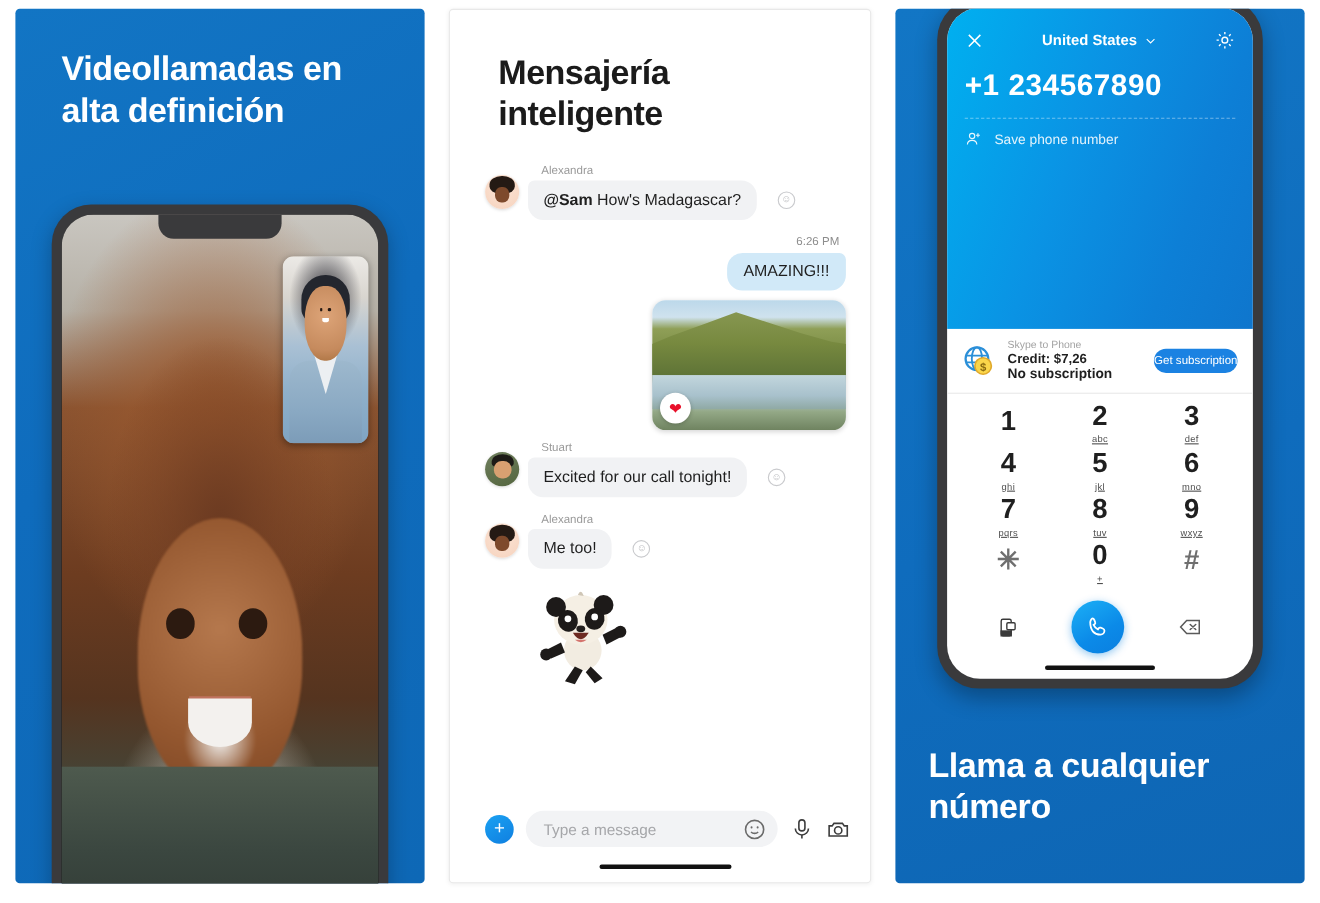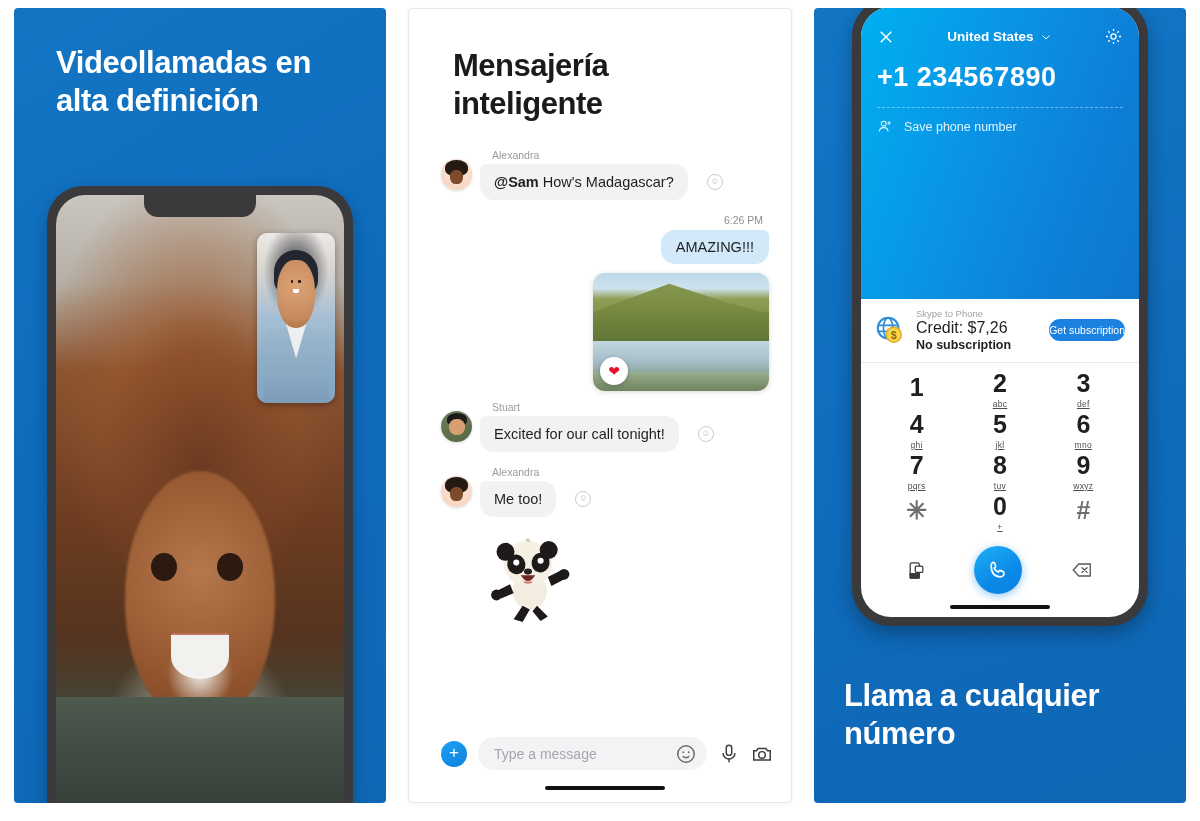--- a/index.html
+++ b/index.html
@@ -264,21 +264,21 @@
   .dh-divider { border-top: 1px dashed rgba(255,255,255,.42); margin-top: 14px; }
   .dh-save { display:flex; align-items:center; gap:10px; margin-top: 10px; font-size: 12.5px; color: rgba(255,255,255,.88); }
   .credit-bar {
     display: flex; align-items: center; gap: 11px;
     padding: 9px 14px;
     border-bottom: 1px solid #e9e9e9;
   }
   .globe { width: 30px; height: 30px; flex: 0 0 30px; }
   .credit-txt { flex: 1 1 auto; line-height: 1.18; }
   .credit-txt .c0 { font-size: 9.5px; color: #a2a2a2; }
-  .credit-txt .c1 { font-size: 16px; font-weight: normal; color: #1f1f1f; }
+  .credit-txt .c1 { font-size: 12px; font-weight: bold; color: #1f1f1f; }
   .credit-txt .c2 { font-size: 12.5px; font-weight: bold; color: #1f1f1f; }
   .get-sub {
     background: #1b82e2; color: #fff;
     border-radius: 13px; padding: 5px 0;
     font-size: 10.5px; white-space: nowrap;
   }
   .keypad {
     flex: 1 1 auto;
     display: grid;
     grid-template-columns: repeat(3,1fr);

